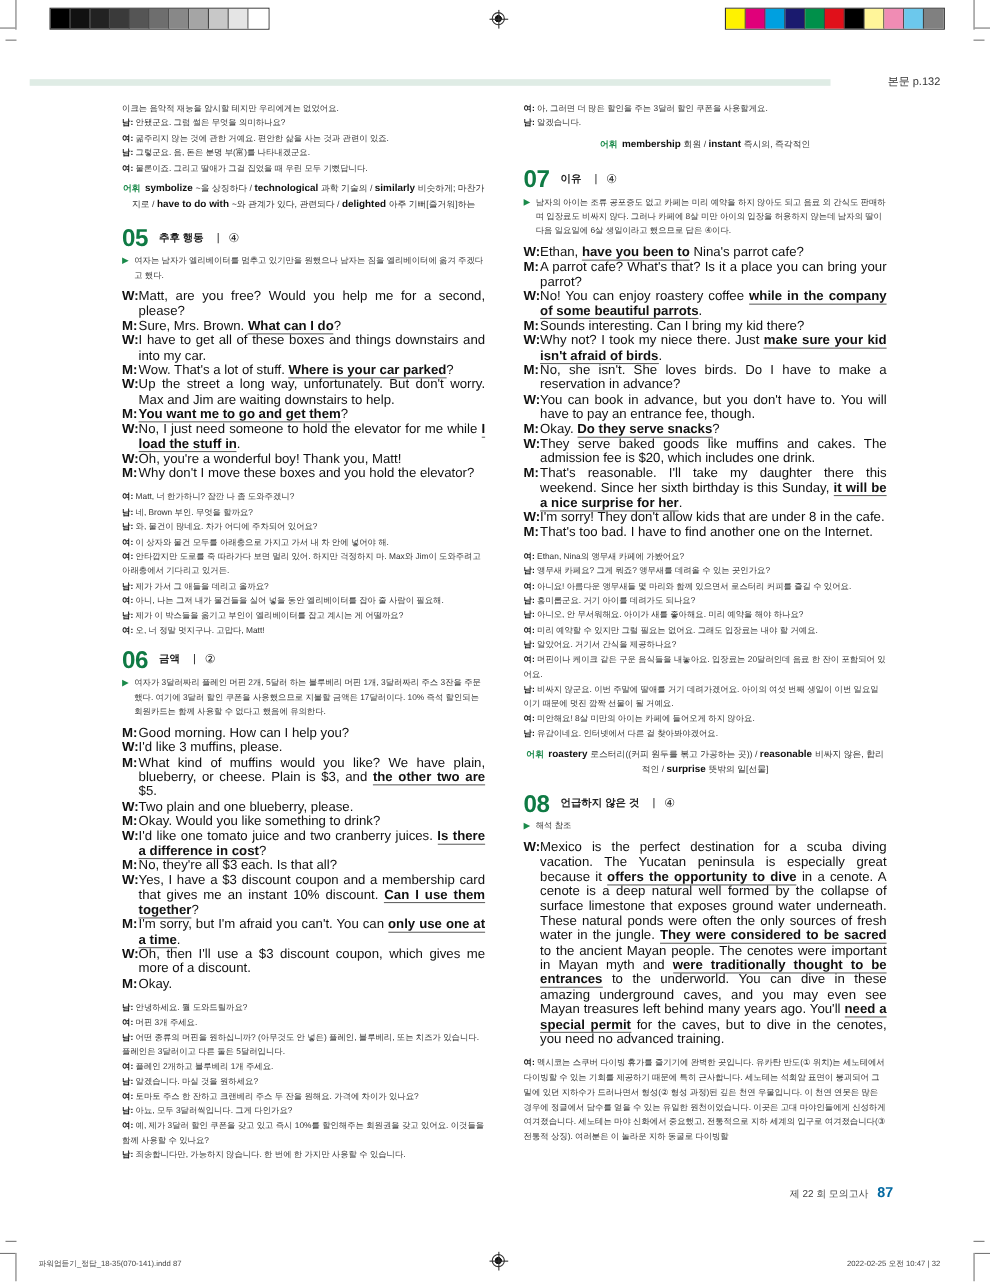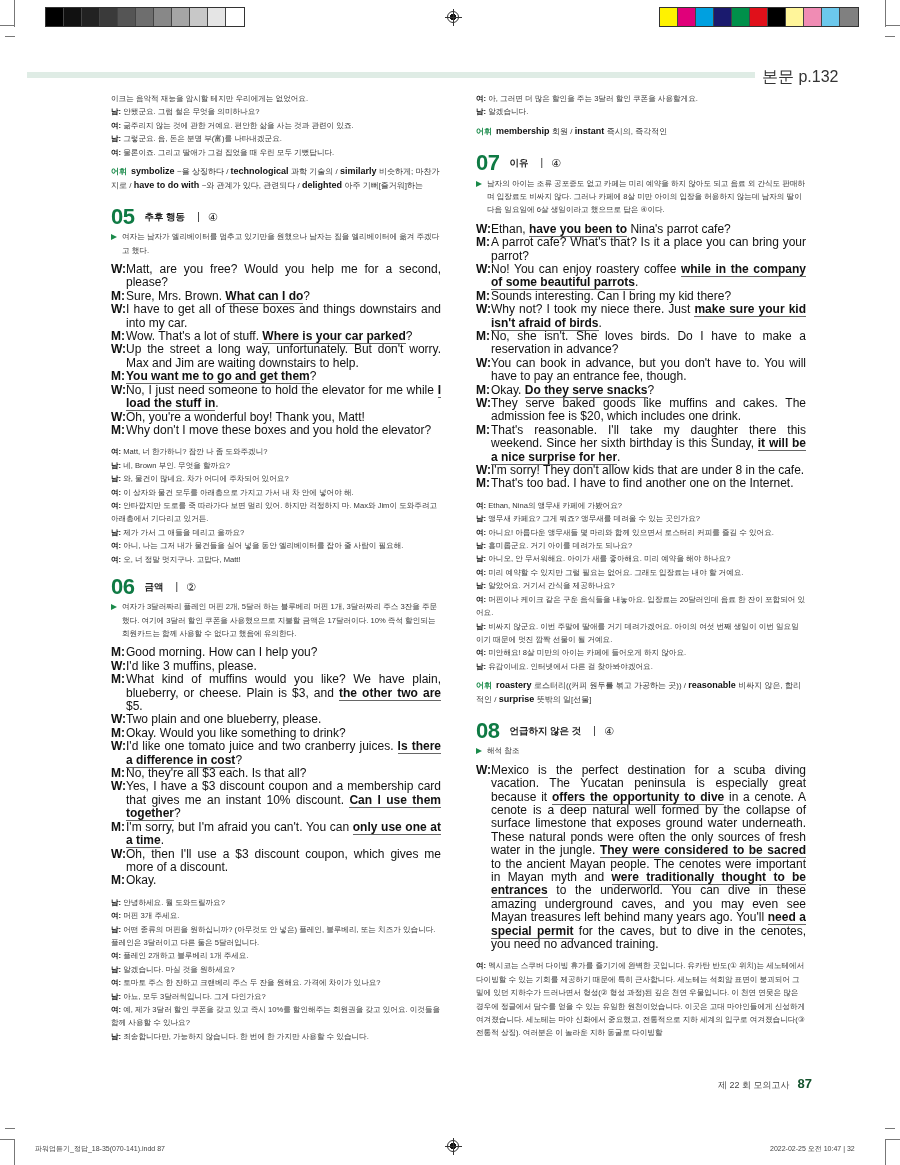--- a/index.html
+++ b/index.html
@@ -13,50 +13,50 @@
   .swatch:last-child { border-right: none; }
 
   .reg-mark { position: absolute; width: 12px; height: 12px; border-radius: 50%; border: 1px solid #333; background: radial-gradient(circle, #111 0 3px, #fff 3.5px); }
   .reg-mark::before, .reg-mark::after { content: ""; position: absolute; background: #333; }
   .reg-mark::before { left: 5px; top: -3px; width: 1px; height: 17px; }
   .reg-mark::after { top: 5px; left: -3px; height: 1px; width: 17px; }
 
   .crop { position: absolute; background: #777; }
 
   .header-bar { position: absolute; left: 27px; top: 72px; width: 728px; height: 6px; background: #dfece5; }
-  .page-ref { position: absolute; left: 762px; top: 67px; font-size: 16px; color: #333; }
+  .page-ref { position: absolute; left: 807px; top: 67px; font-size: 10px; color: #333; }
 
   .col { position: absolute; top: 92px; font-size: 10.2px; line-height: 14.2px; }
   .col.left { left: 111px; width: 330px; }
   .col.right { left: 476px; width: 330px; }
 
   .kr-line { font-size: 7.6px; line-height: 13.4px; color: #333; }
   .kr-line .sp { font-weight: bold; color: #111; }
   .kr-block { margin-bottom: 6px; }
 
-  .vocab { font-size: 8px; line-height: 13.5px; color: #333; margin: 4px 0 18px; }
+  .vocab { font-size: 8px; line-height: 13.5px; color: #333; margin: 4px 0 18px; text-align: center; }
   .vocab .tag { color: #1a8a4a; font-weight: bold; margin-right: 4px; }
   .vocab b { color: #111; font-size: 9px; }
 
   .q-head { display: flex; align-items: flex-start; margin-bottom: 6px; }
   .q-num { font-size: 22px; font-weight: bold; color: #0f7a44; letter-spacing: -0.5px; margin-right: 10px; }
   .q-type { font-size: 9.5px; font-weight: bold; color: #222; }
   .q-sep { margin: 0 8px 0 12px; font-size: 10px; color: #222; }
   .q-ans { font-size: 11px; color: #222; }
 
   .note { font-size: 7.6px; line-height: 13.4px; color: #333; padding-left: 11px; position: relative; margin-bottom: 6px; }
   .note::before { content: ""; position: absolute; left: 0; top: 4px; border-left: 6px solid #1a8a4a; border-top: 3.5px solid transparent; border-bottom: 3.5px solid transparent; }
 
   .dlg { font-size: 12px; line-height: 13.4px; color: #111; text-align: justify; padding-left: 15px; text-indent: -15px; }
   .dlg .sp { font-weight: bold; display: inline-block; width: 15px; text-indent: 0; }
   .dlg u { font-weight: bold; text-decoration: none; border-bottom: 1px solid #666; }
   .dlg-block { margin-bottom: 8px; }
 
   .footer-text { position: absolute; left: 718px; top: 1076px; font-size: 9px; color: #444; }
-  .footer-text .num { font-size: 13px; font-weight: bold; color: #14532d; margin-left: 8px; }
+  .footer-text .num { font-size: 13px; font-weight: bold; color: #0369a1; margin-left: 8px; }
   .slug-left { position: absolute; left: 35px; top: 1144px; font-size: 7px; color: #444; }
   .slug-right { position: absolute; left: 770px; top: 1144px; font-size: 7px; color: #444; }
 </style>
 </head>
 <body>
 
 <div class="printbar left" id="graybar">
     <div class="swatch" style="background: rgb(0, 0, 0);"></div>
     <div class="swatch" style="background: rgb(17, 17, 17);"></div>
     <div class="swatch" style="background: rgb(34, 34, 34);"></div>
@@ -123,20 +123,21 @@
         <div class="dlg"><span class="sp">M:</span><span>Why don't I move these boxes and you hold the elevator?</span></div>
       </div>
     <div class="kr-block" id="q05-kr">
         <div class="kr-line"><span class="sp">여: </span><span>Matt, 너 한가하니? 잠깐 나 좀 도와주겠니?</span></div>
         <div class="kr-line"><span class="sp">남: </span><span>네, Brown 부인. 무엇을 할까요?</span></div>
         <div class="kr-line"><span class="sp">남: </span><span>와, 물건이 많네요. 차가 어디에 주차되어 있어요?</span></div>
         <div class="kr-line"><span class="sp">여: </span><span>이 상자와 물건 모두를 아래층으로 가지고 가서 내 차 안에 넣어야 해.</span></div>
         <div class="kr-line"><span class="sp">여: </span><span>안타깝지만 도로를 죽 따라가다 보면 멀리 있어. 하지만 걱정하지 마. Max와 Jim이 도와주려고 아래층에서 기다리고 있거든.</span></div>
         <div class="kr-line"><span class="sp">남: </span><span>제가 가서 그 애들을 데리고 올까요?</span></div>
         <div class="kr-line"><span class="sp">여: </span><span>아니, 나는 그저 내가 물건들을 실어 넣을 동안 엘리베이터를 잡아 줄 사람이 필요해.</span></div>
+        <div class="kr-line"><span class="sp">남: </span><span>제가 이 박스들을 옮기고 부인이 엘리베이터를 잡고 계시는 게 어떨까요?</span></div>
         <div class="kr-line"><span class="sp">여: </span><span>오, 너 정말 멋지구나. 고맙다, Matt!</span></div>
       </div>
   </div>
 
   <div style="margin-top:14px;">
     <div class="q-head">
       <span class="q-num">06</span>
       <span class="q-type">금액</span>
       <span class="q-sep">|</span>
       <span class="q-ans">②</span>

